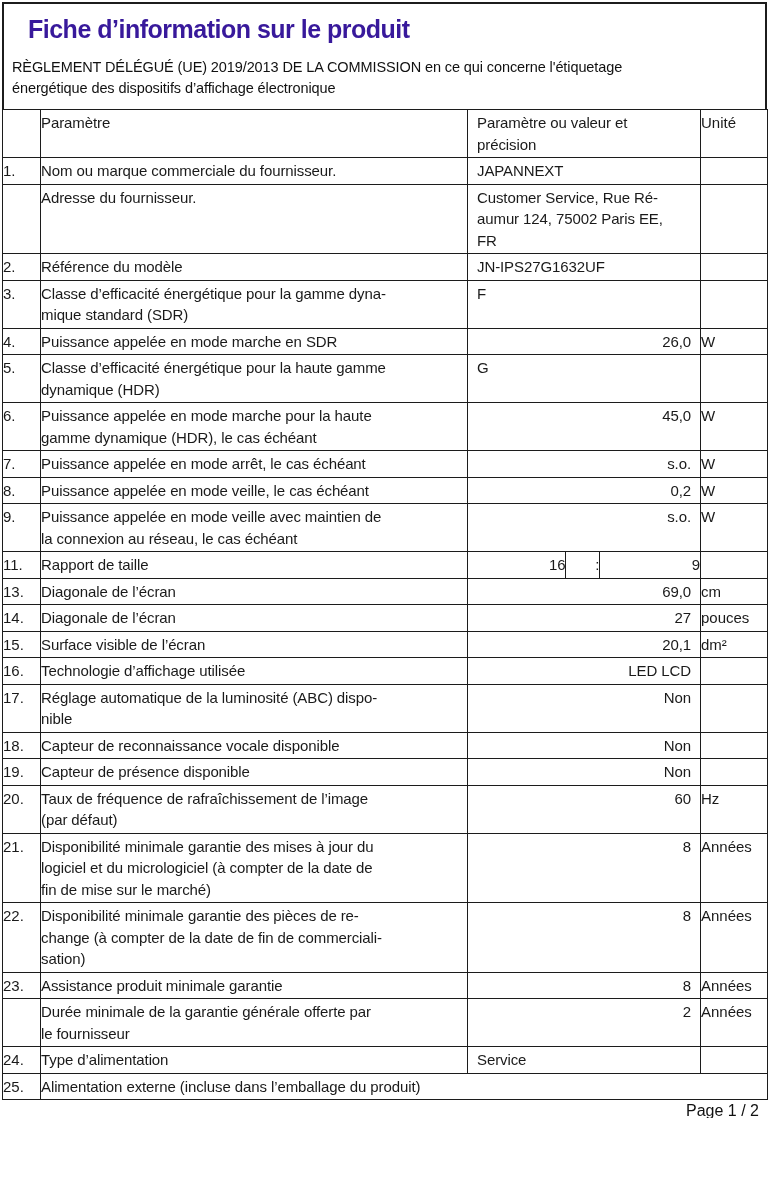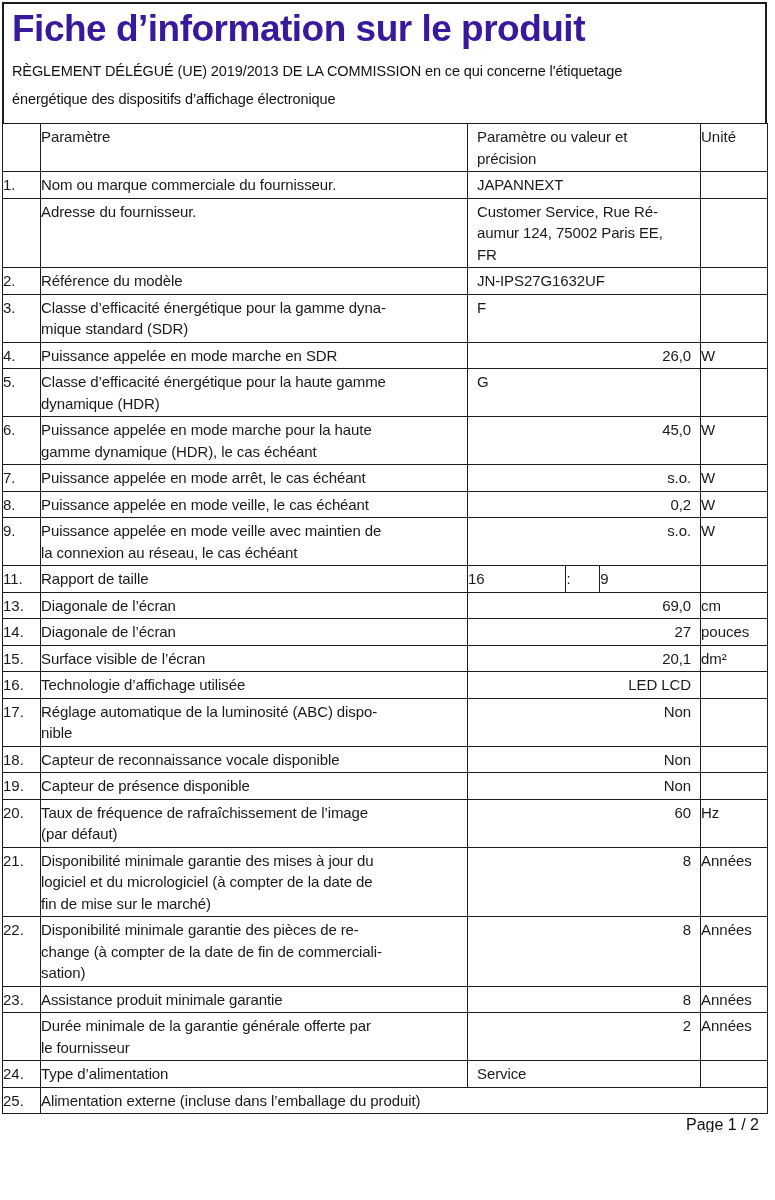--- a/index.html
+++ b/index.html
@@ -15,30 +15,30 @@
     margin: 2px 0 0 2px;
   }
   
   .title-block {
     border: 2px solid #1c1c1c;
     border-bottom: none;
     padding: 5px 10px 10px 8px;
     box-sizing: border-box;
   }
   .doc-title {
-    font-size: 37px;
+    font-size: 25px;
     font-weight: bold;
     letter-spacing: -0.5px;
     line-height: 40px;
-    margin: 0 0 8px 0;
+    margin: 0 0 8px 16px;
   }
   .doc-subtitle {
     font-size: 14.5px;
     letter-spacing: -0.1px;
-    line-height: 28px;
+    line-height: 21px;
     white-space: pre-line;
     color: #111111;
   }
   
   table.sheet {
     width: 765px;
     border-collapse: collapse;
     table-layout: fixed;
     font-size: 15px;
   }
@@ -53,21 +53,21 @@
   }
   th.h-param, th.h-value, th.h-unit { font-weight: bold; white-space: pre-line; }
   .c-num   { text-align: right; padding-right: 6px; }
   .c-param { padding-left: 9px; padding-right: 6px; white-space: pre-line; letter-spacing: -0.1px; }
   .c-val   { white-space: pre-line; letter-spacing: -0.1px; }
   .c-val.left  { padding-left: 9px; padding-right: 4px; }
   .c-val.right { padding-right: 9px; padding-left: 4px; text-align: right; }
   .c-unit  { padding-left: 7px; padding-right: 2px; }
   td.c-val.triple { padding: 0; }
   .triple-wrap { display: flex; height: 100%; }
-  .triple-wrap > div { text-align: left; padding: 2px 0; box-sizing: border-box; }
+  .triple-wrap > div { text-align: right; padding: 2px 0; box-sizing: border-box; }
   .triple-wrap > .t0 { flex: 0 0 42%; }
   .triple-wrap > .t1 { flex: 0 0 15%; border-left: 1.5px solid #1c1c1c; border-right: 1.5px solid #1c1c1c; }
   .triple-wrap > .t2 { flex: 1 1 auto; }
   .page-footer {
     text-align: right;
     font-size: 16px;
     line-height: 15px;
     padding: 3px 8px 0 0;
     color: #111111;
   }

